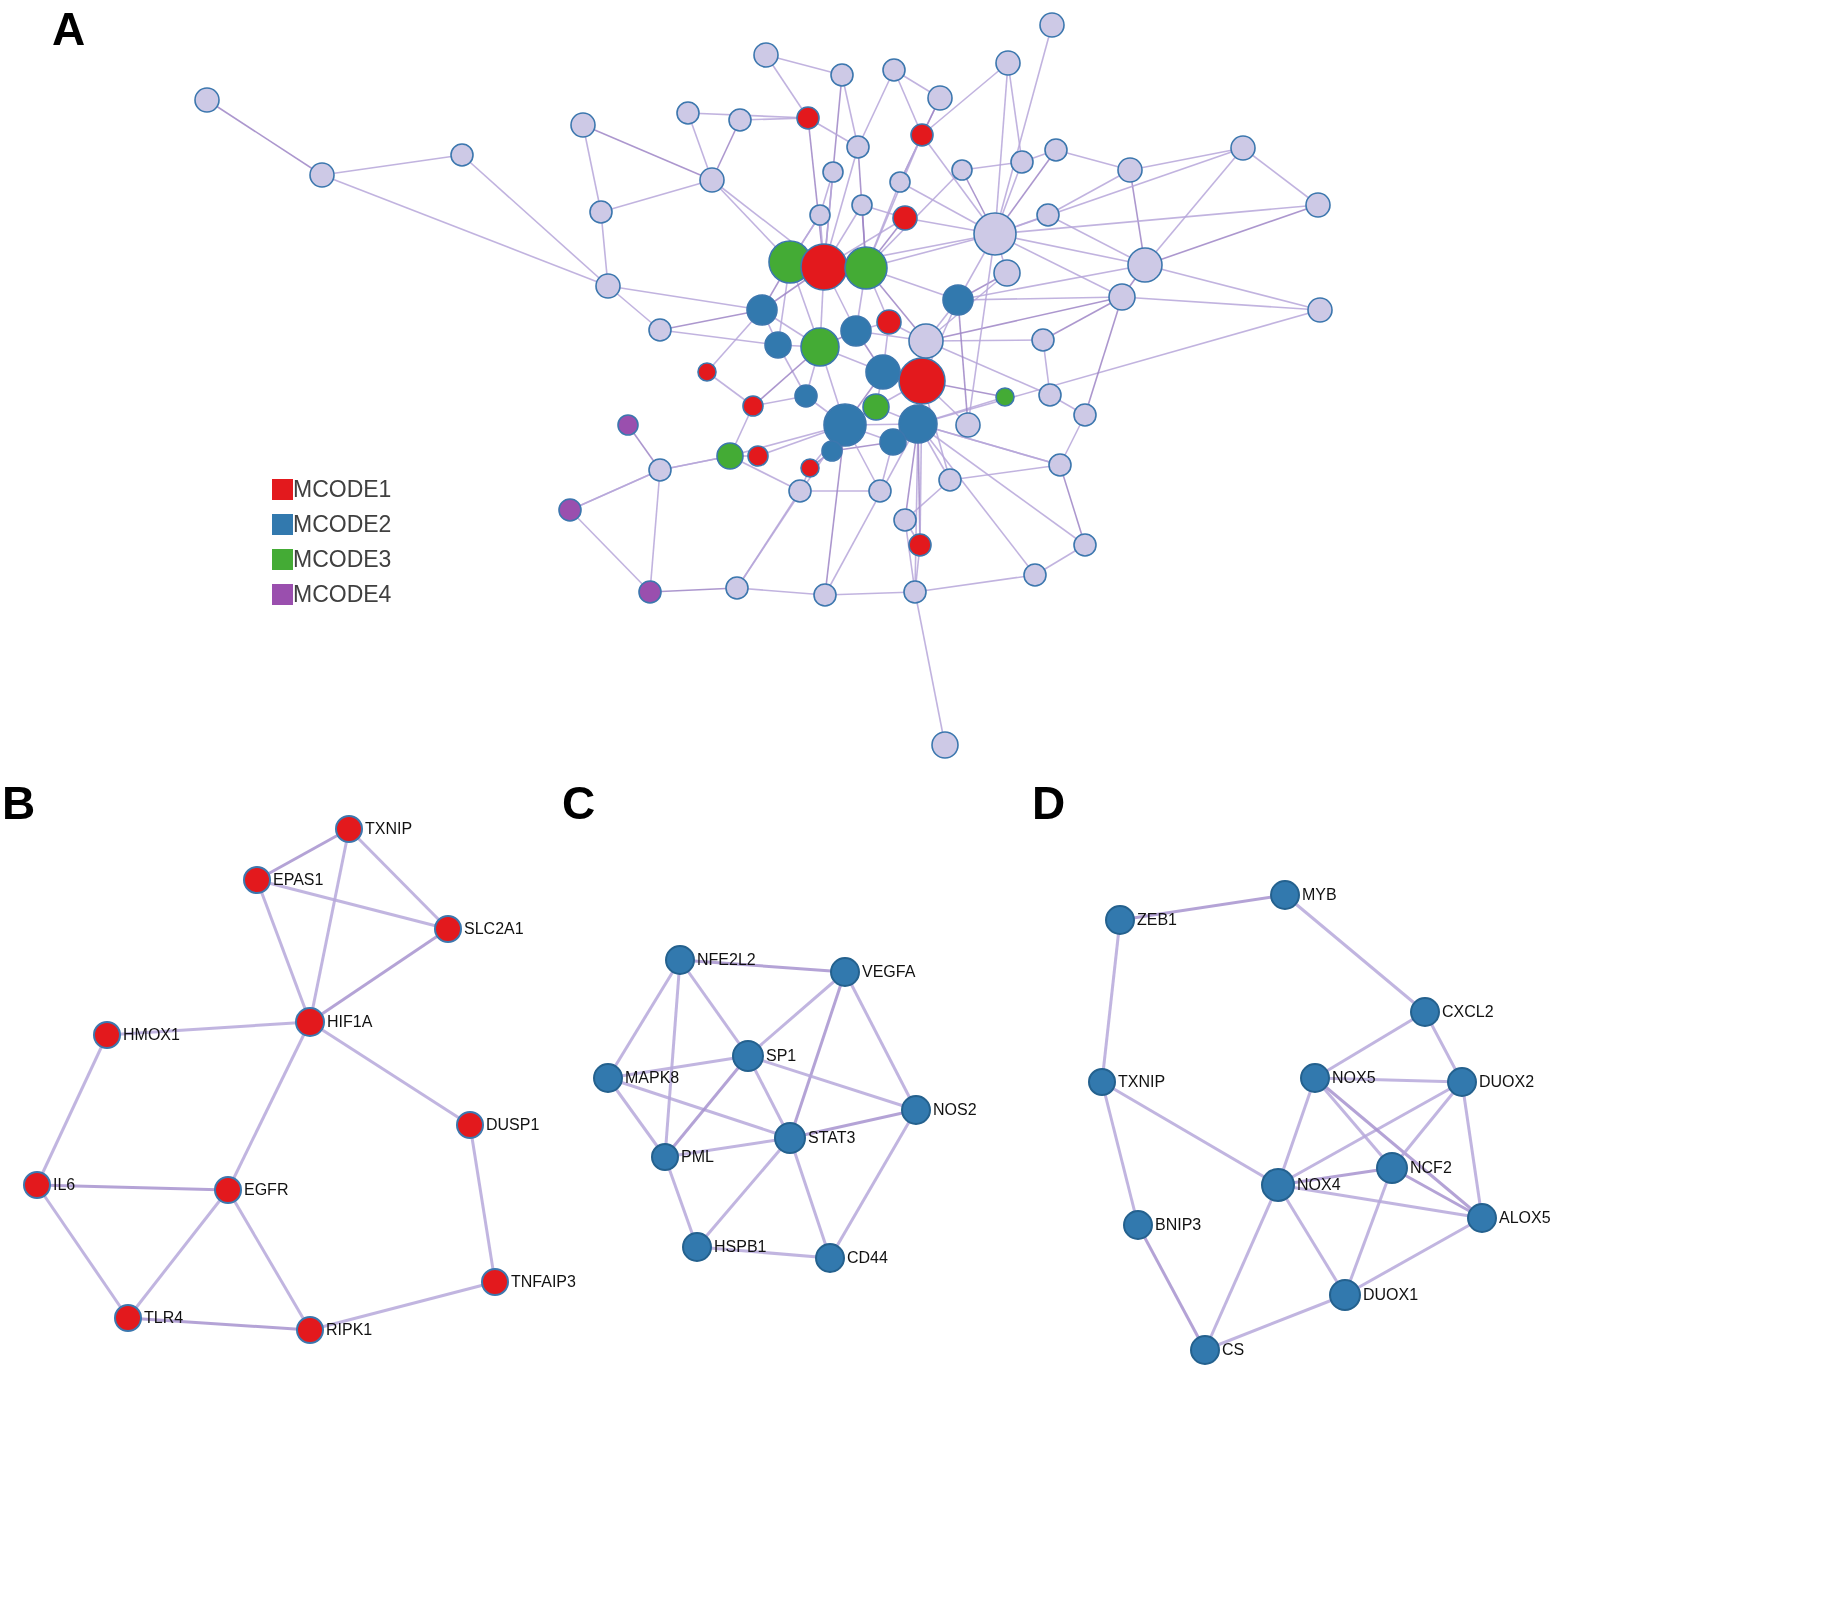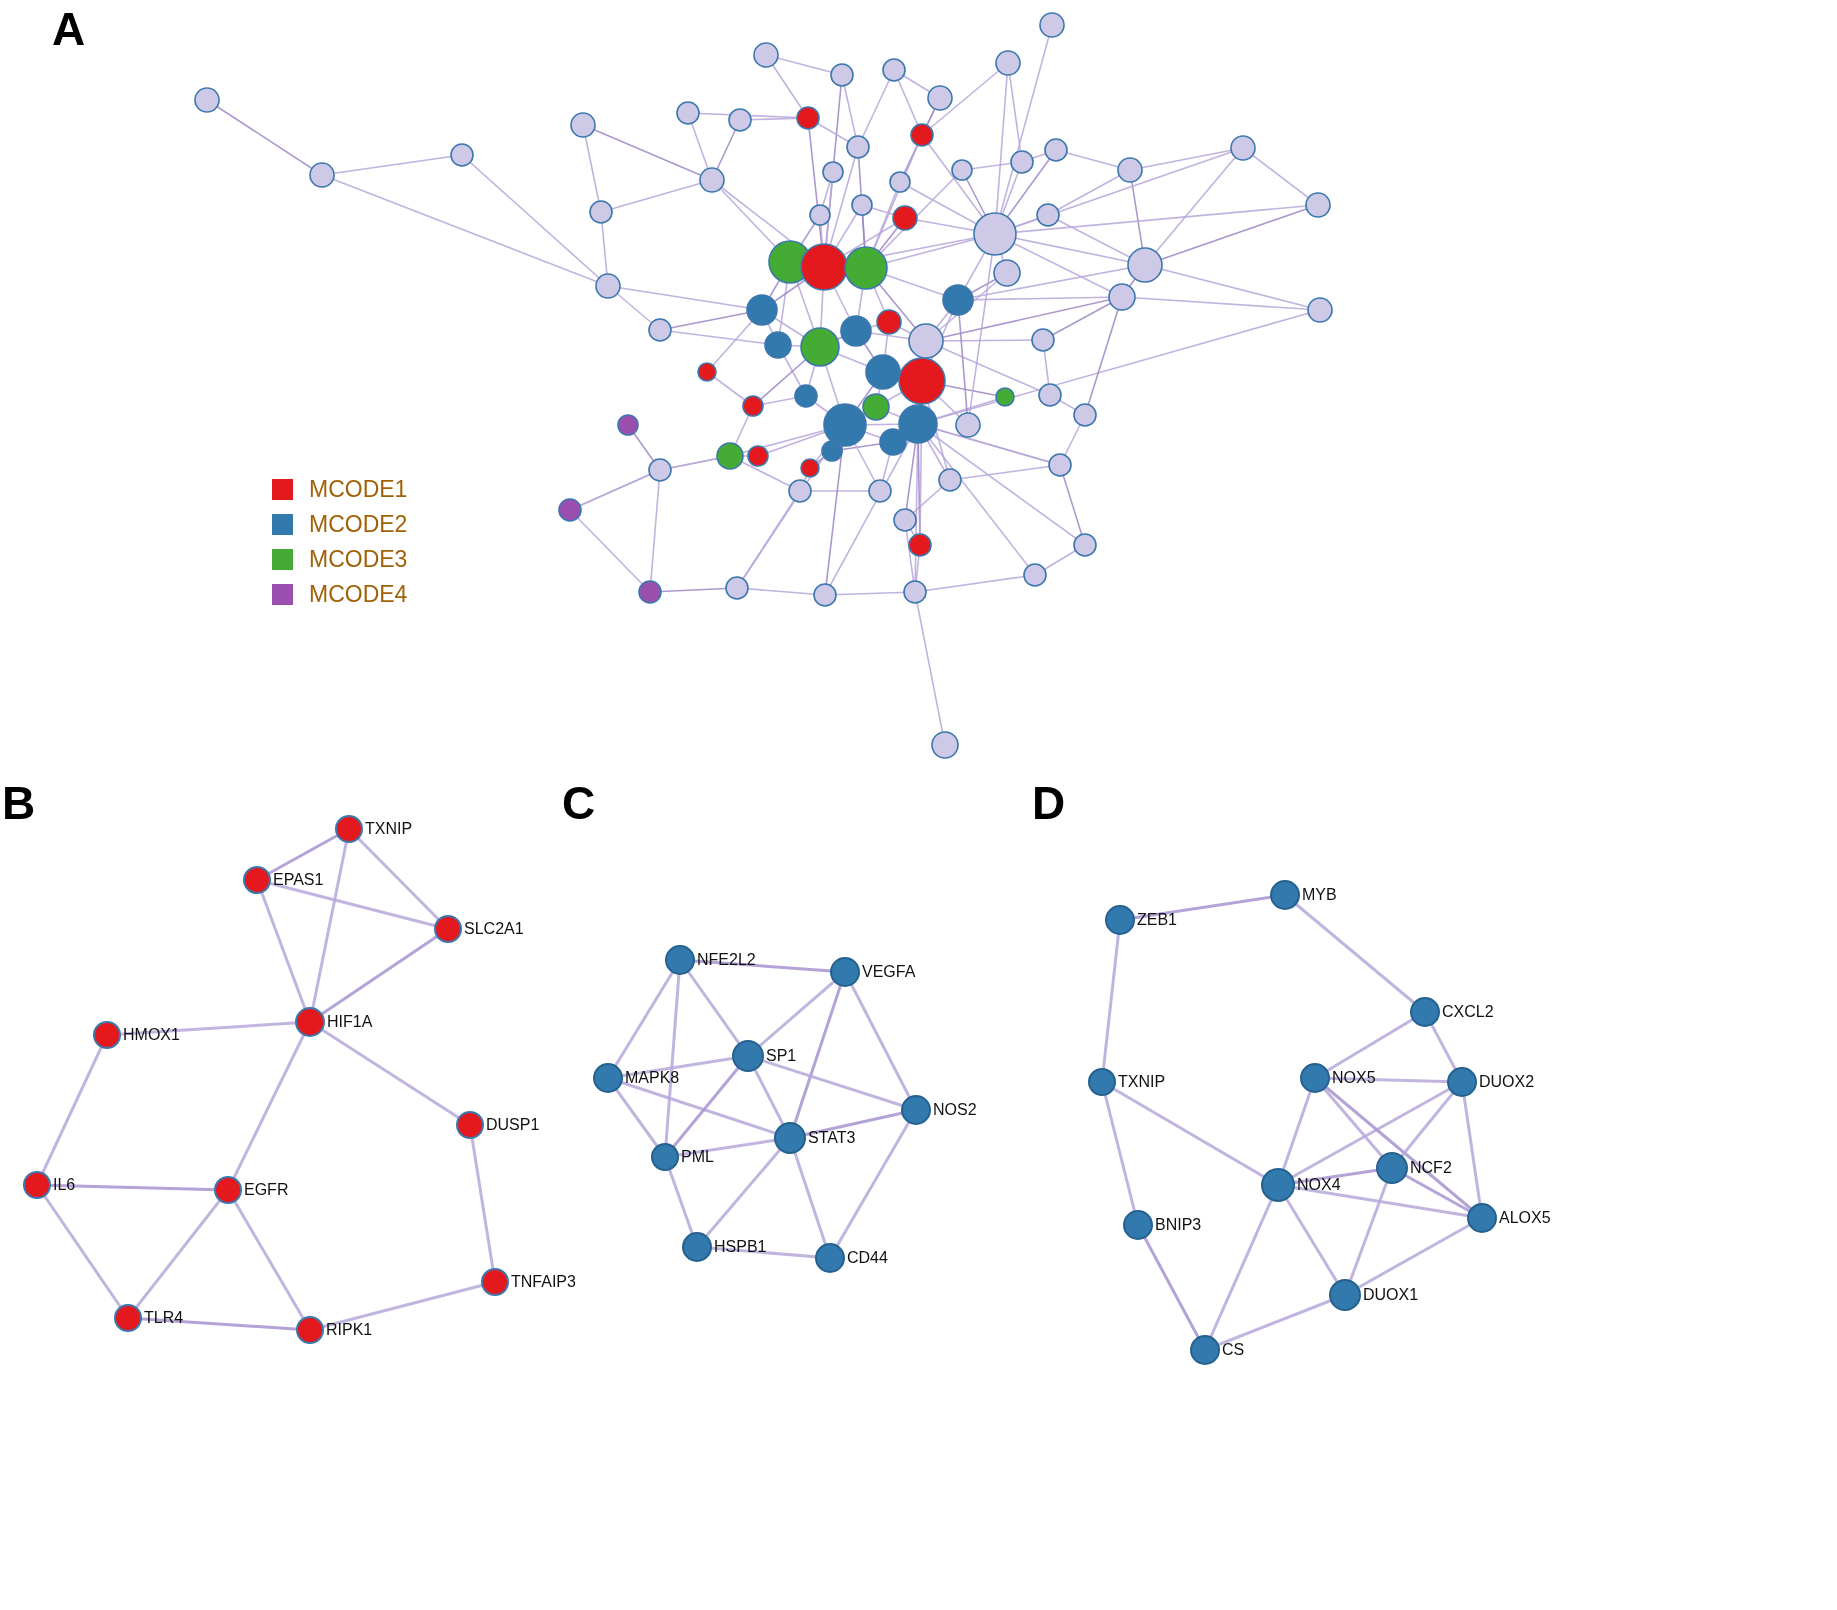--- a/index.html
+++ b/index.html
@@ -6,21 +6,21 @@
   body{width:1837px;height:1610px;position:relative;font-family:"Liberation Sans",sans-serif;overflow:hidden;}
   #network-canvas{position:absolute;left:0;top:0;}
   .panel-letter{position:absolute;font-weight:bold;font-size:46px;color:#000;line-height:1;}
   #label-a{left:52px;top:6px;}
   #label-b{left:2px;top:780px;}
   #label-c{left:562px;top:780px;}
   #label-d{left:1032px;top:780px;}
   #legend{position:absolute;left:272px;top:476px;}
   .legend-row{display:flex;align-items:center;margin-bottom:8px;}
   .legend-swatch{width:21px;height:21px;display:inline-block;flex:0 0 auto;}
-  .legend-label{font-size:23px;color:#a16207;margin-left:16px;}
+  .legend-label{font-size:23px;color:#404040;margin-left:0;}
   .node-label{font-size:16px;fill:#111;}
 </style>
 </head>
 <body>
 
 <svg id="network-canvas" width="1837" height="1610" viewBox="0 0 1837 1610">
     <g>
       <line x1="207" y1="100" x2="322" y2="175" stroke="#9d85c6" stroke-width="1.6" stroke-opacity="0.85"></line>
       <line x1="322" y1="175" x2="462" y2="155" stroke="#b6a6d9" stroke-width="1.6" stroke-opacity="0.85"></line>
       <line x1="462" y1="155" x2="608" y2="286" stroke="#b6a6d9" stroke-width="1.6" stroke-opacity="0.85"></line>

